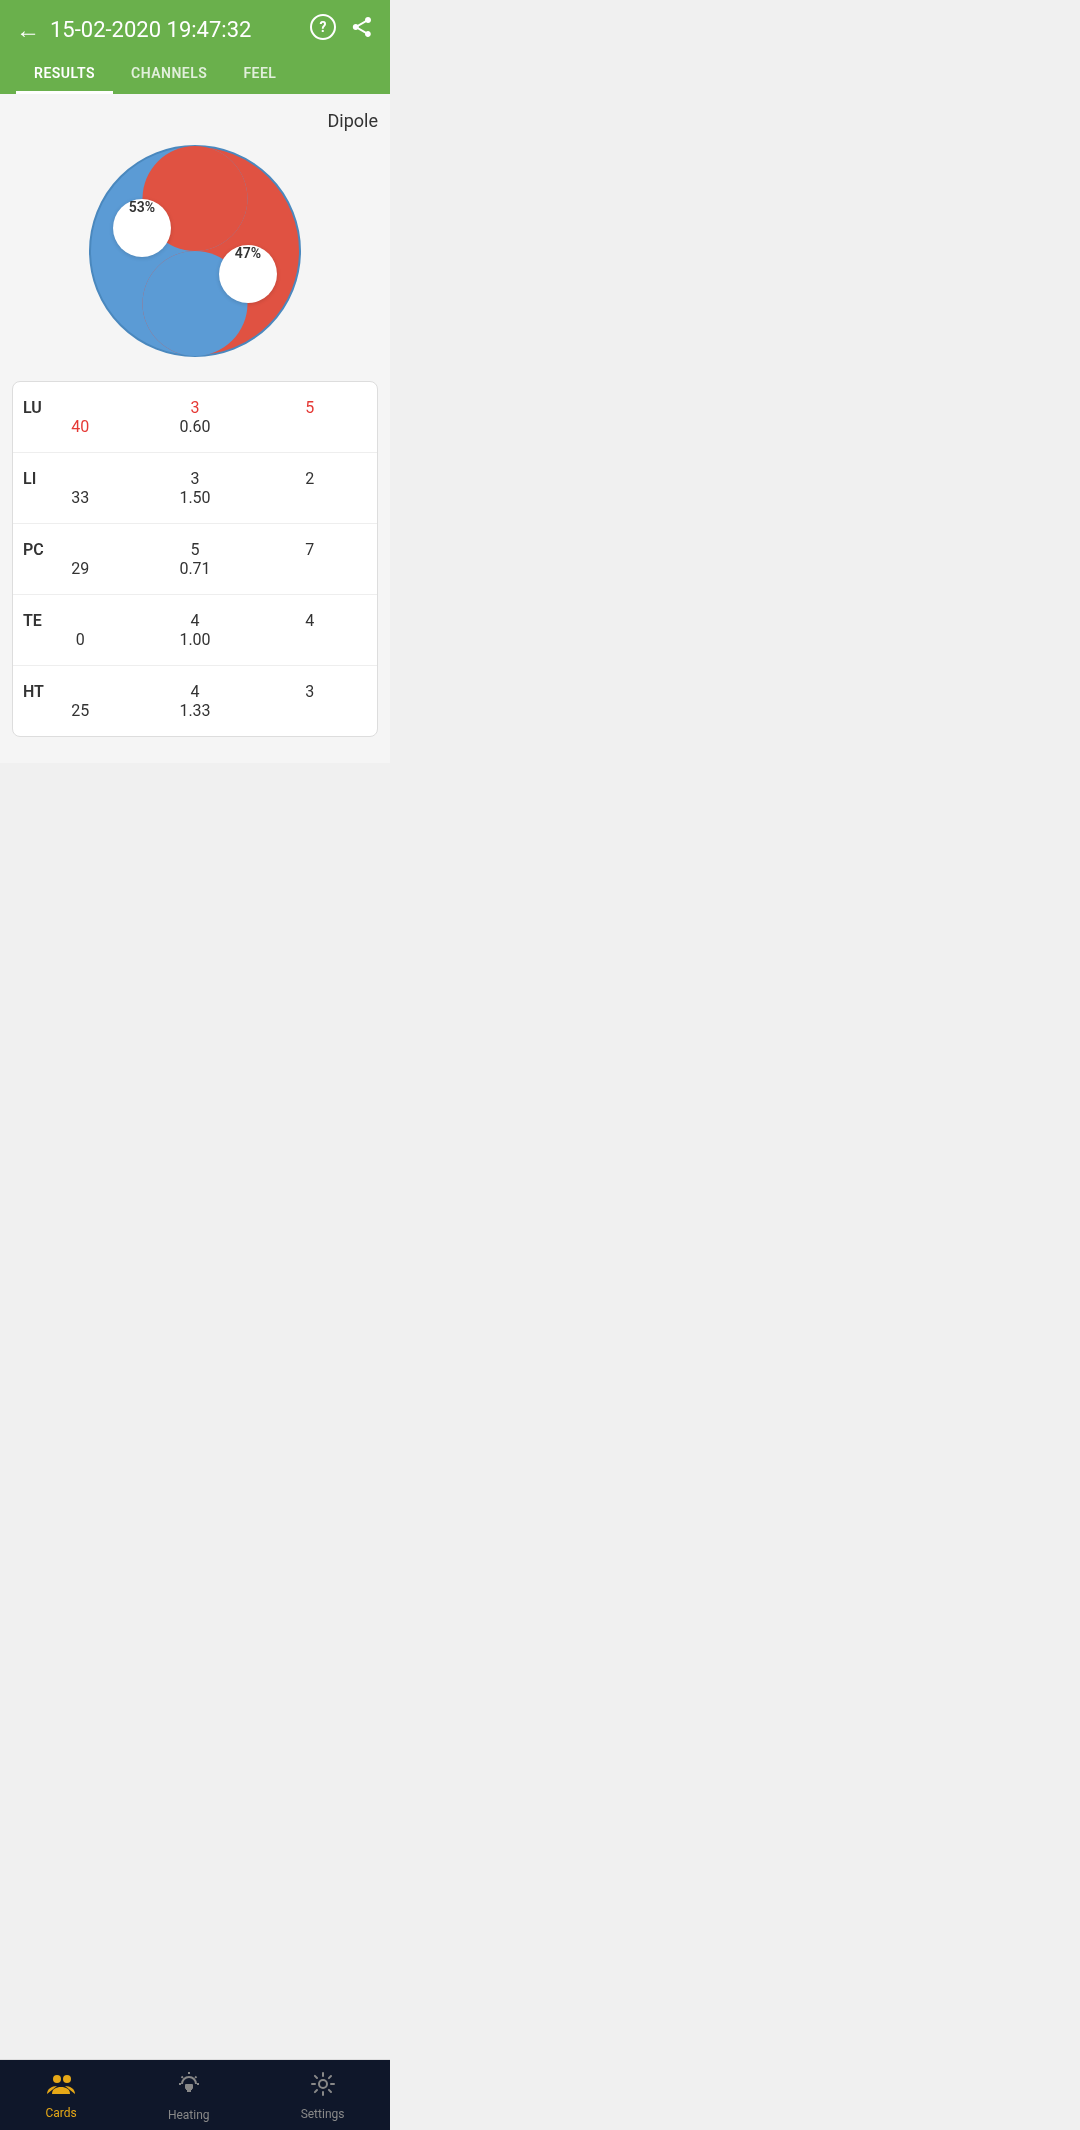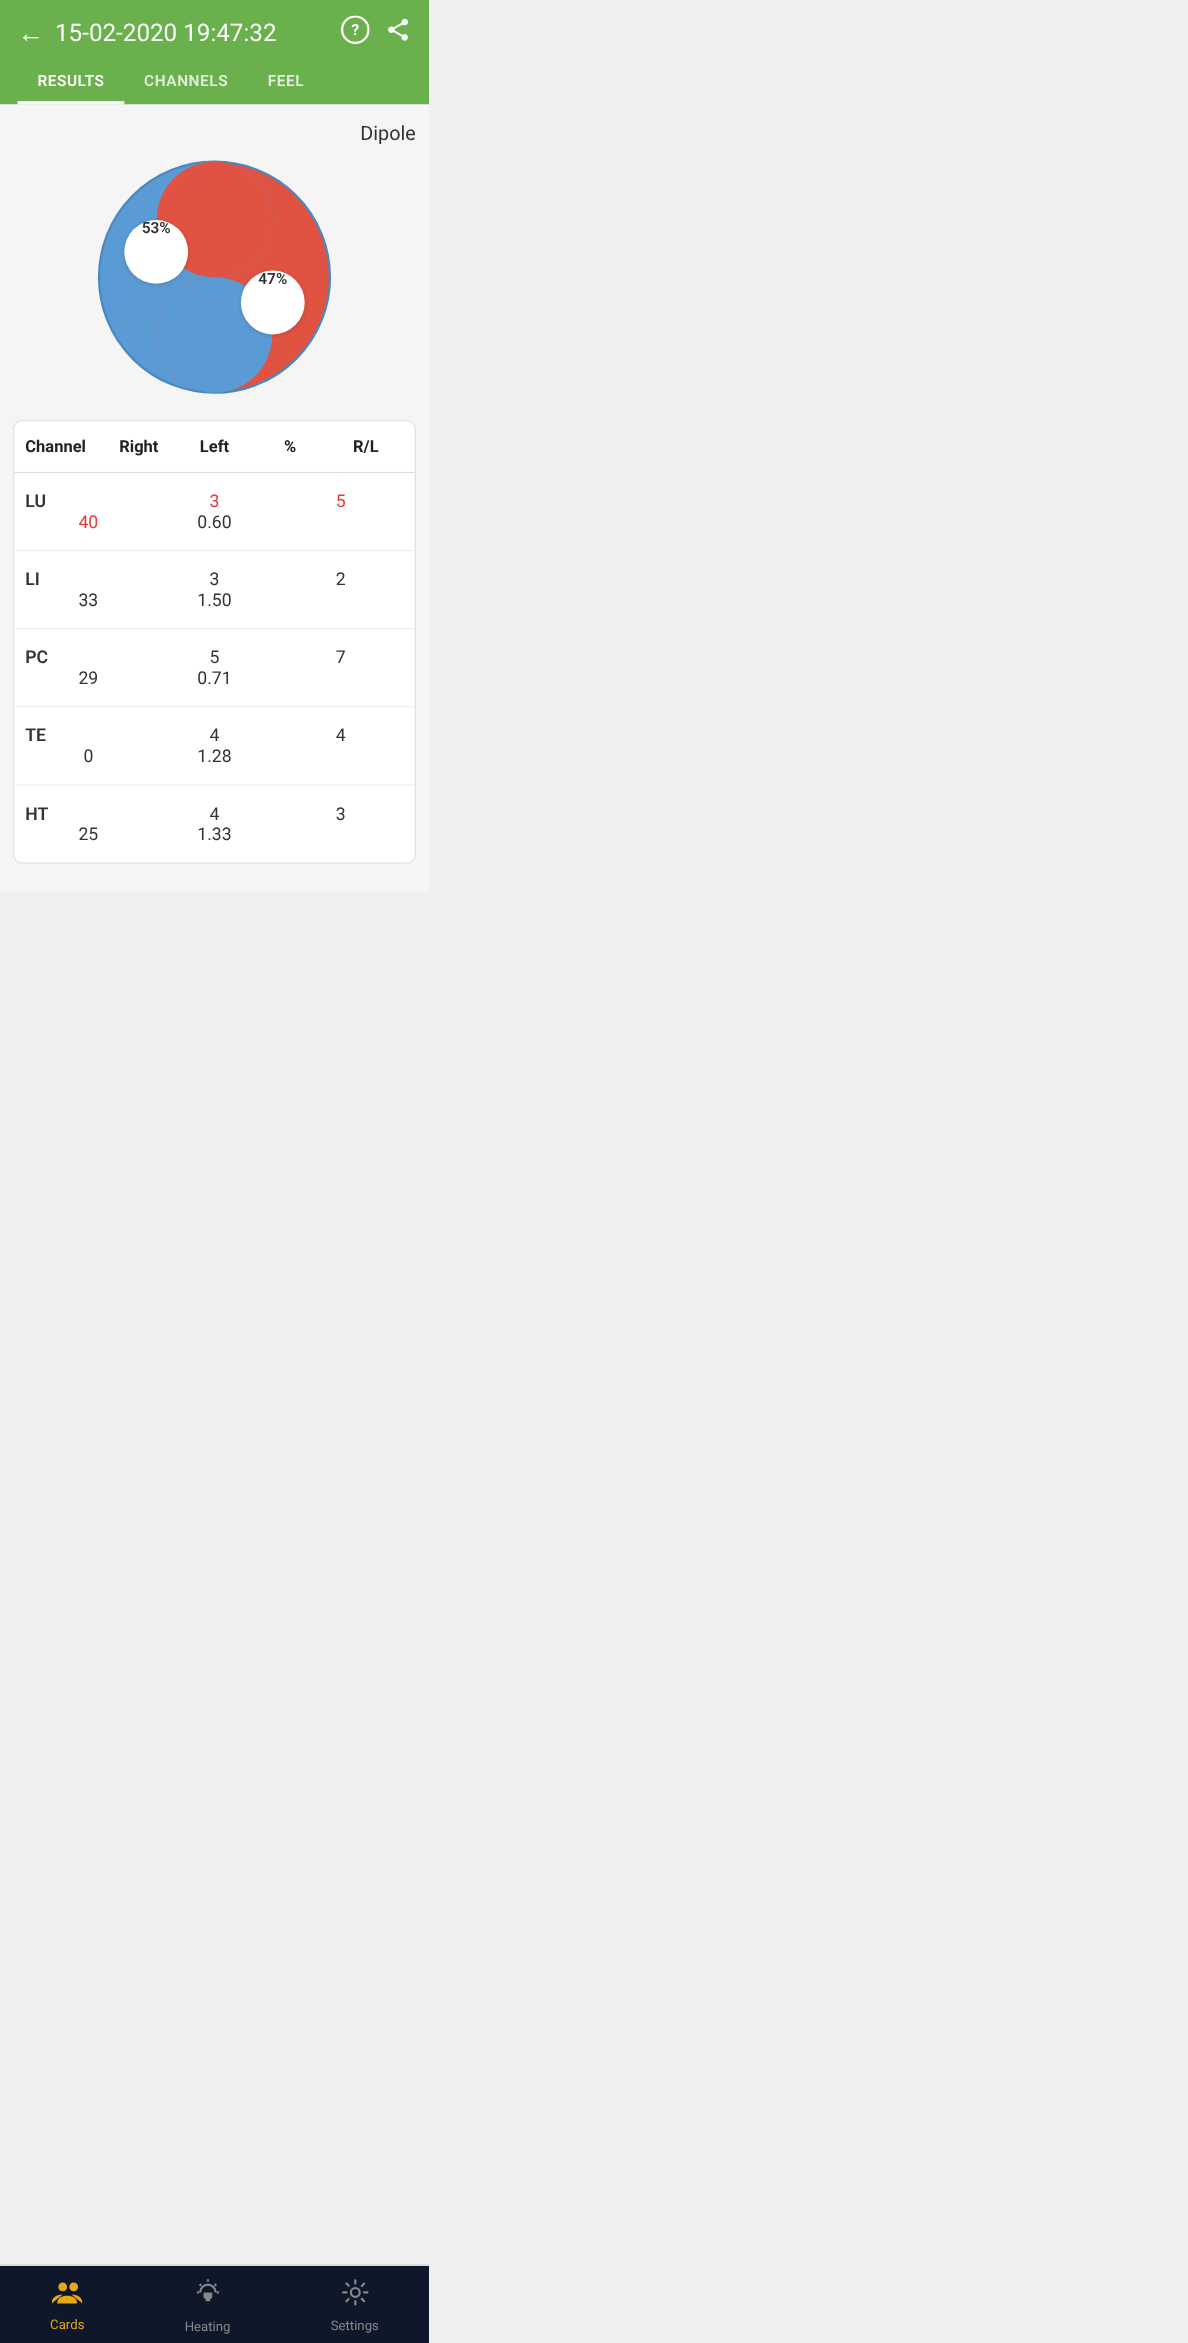--- a/index.html
+++ b/index.html
@@ -259,27 +259,20 @@
         <span>53%</span>
       </div>
       <div class="pct-label pct-right">
         <span>47%</span>
       </div>
     </div>
   </div>
 
   <div class="table-card">
 
-    <div class="table-header-row">
-      <span class="th">Channel</span>
-      <span class="th">Right</span>
-      <span class="th">Left</span>
-      <span class="th">%</span>
-      <span class="th">R/L</span>
-    </div>
 
     <div id="table-body">
         <div class="table-row">
       <span class="td">LU</span>
       <span class="td red">3</span>
       <span class="td red">5</span>
       <span class="td red">40</span>
       <span class="td">0.60</span>
     </div>
         <div class="table-row">
@@ -294,21 +287,21 @@
       <span class="td">5</span>
       <span class="td">7</span>
       <span class="td">29</span>
       <span class="td">0.71</span>
     </div>
         <div class="table-row">
       <span class="td">TE</span>
       <span class="td">4</span>
       <span class="td">4</span>
       <span class="td">0</span>
-      <span class="td">1.28</span>
+      <span class="td">1.00</span>
     </div>
         <div class="table-row">
       <span class="td">HT</span>
       <span class="td">4</span>
       <span class="td">3</span>
       <span class="td">25</span>
       <span class="td">1.33</span>
     </div>
       </div>
   </div>

